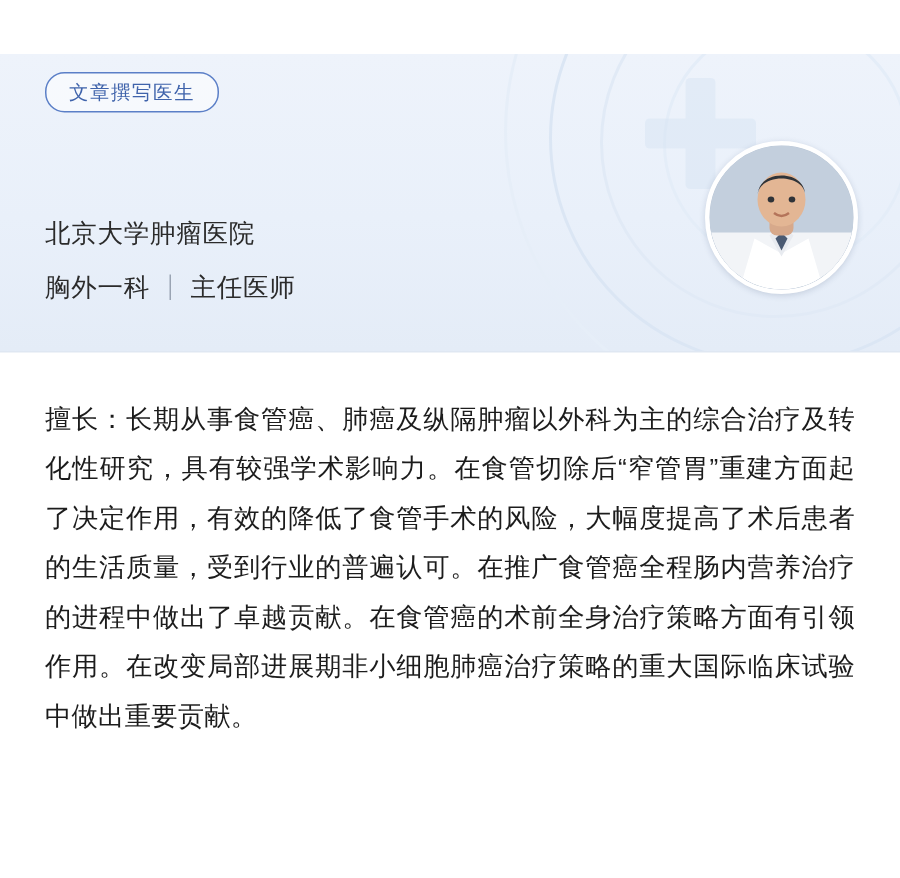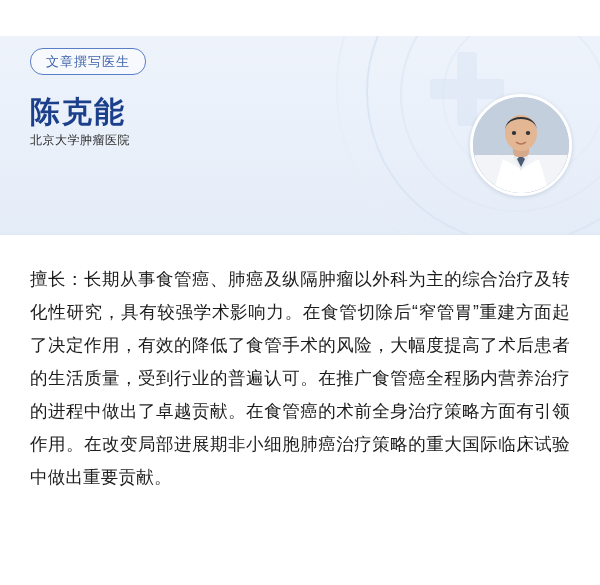--- a/index.html
+++ b/index.html
@@ -85,22 +85,22 @@
     left: 30px;
     top: 56px;
     font-size: 30px;
     font-weight: bold;
     color: #1b3f8b;
     letter-spacing: 2px;
   }
   .hospital {
     position: absolute;
     left: 30px;
-    top: 96px;
-    font-size: 12px;
+    top: 108px;
+    font-size: 17px;
     color: #2b2b2b;
     letter-spacing: .5px;
   }
   .dept-row {
     position: absolute;
     left: 30px;
     top: 144px;
     font-size: 17px;
     color: #2b2b2b;
     display: flex;
@@ -156,24 +156,28 @@
     <div class="arc a2"></div>
     <div class="arc a4"></div>
 
     <div class="cross">
       <span class="h"></span>
       <span class="v"></span>
     </div>
 
     <div class="tag">文章撰写医生</div>
 
-    <div class="doctor-name">陈克能</div>
 
     <div class="hospital">北京大学肿瘤医院</div>
 
+    <div class="dept-row">
+      <span>胸外一科</span>
+      <span class="dept-sep"></span>
+      <span>主任医师</span>
+    </div>
 
     <div class="avatar">
       <svg width="96" height="96" viewBox="0 0 96 96">
         <defs>
           <clipPath id="clipCircle">
               <circle cx="48" cy="48" r="48"></circle>
             </clipPath>
         </defs>
         <g clip-path="url(#clipCircle)">
           <rect x="0" y="0" width="96" height="96" fill="#c3cfdd"></rect>

